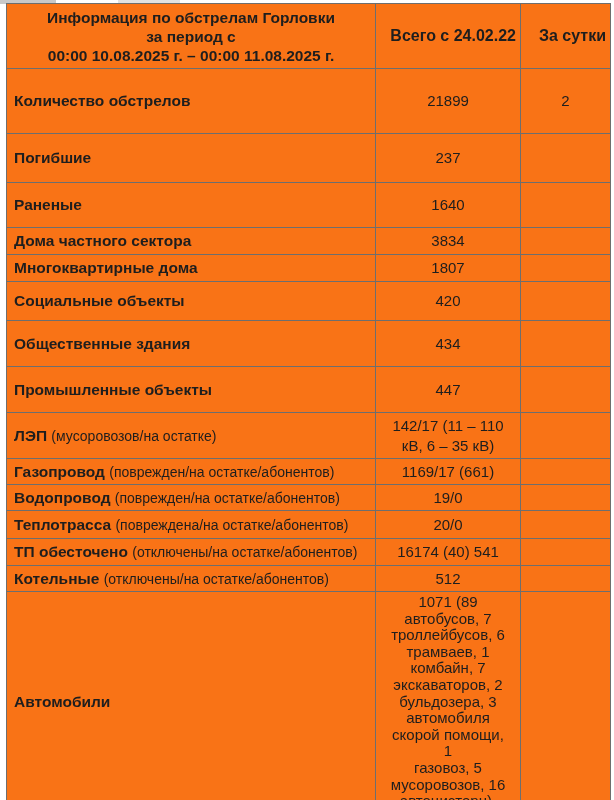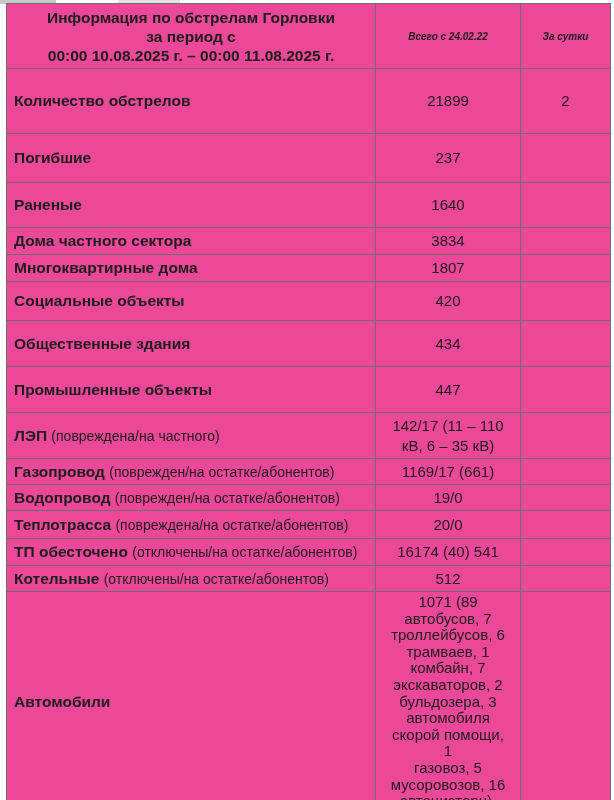--- a/index.html
+++ b/index.html
@@ -29,33 +29,32 @@
     table-layout: fixed;
     background: #ffffff;
   }
   col.c-label { width: 369px; }
   col.c-total { width: 145px; }
   col.c-daily { width: 90px; }
   td, th {
     border: 1px solid #6e6e6e;
     padding: 2px 4px;
     vertical-align: middle;
-    background: #ec4899;
+    background: #f97316;
   }
   th { font-weight: bold; }
   .cell-title {
     text-align: center;
     font-size: 15.5px;
     line-height: 19px;
     white-space: pre-line;
   }
   .cell-colhead {
-    text-align: center;
-    font-size: 10px;
-    font-style: italic;
+    text-align: right;
+    font-size: 16px;
   }
   td.label {
     text-align: left;
     padding-left: 7px;
     font-size: 15.5px;
   }
   td.label .lbl { font-weight: bold; }
   td.label .note { font-weight: normal; font-size: 14px; }
   td.val {
     text-align: center;
@@ -140,21 +139,21 @@
     <td class="val"></td>
   </tr>
 
   <tr class="rh46">
     <td class="label"><span class="lbl">Промышленные объекты</span> <span class="note"></span></td>
     <td class="val">447</td>
     <td class="val"></td>
   </tr>
 
   <tr class="rh46">
-    <td class="label"><span class="lbl">ЛЭП</span> <span class="note">(повреждена/на частного)</span></td>
+    <td class="label"><span class="lbl">ЛЭП</span> <span class="note">(мусоровозов/на остатке)</span></td>
     <td class="val">142/17 (11 – 110
 кВ, 6 – 35 кВ)</td>
     <td class="val"></td>
   </tr>
 
   <tr class="rh26">
     <td class="label"><span class="lbl">Газопровод</span> <span class="note">(поврежден/на остатке/абонентов)</span></td>
     <td class="val">1169/17 (661)</td>
     <td class="val"></td>
   </tr>

